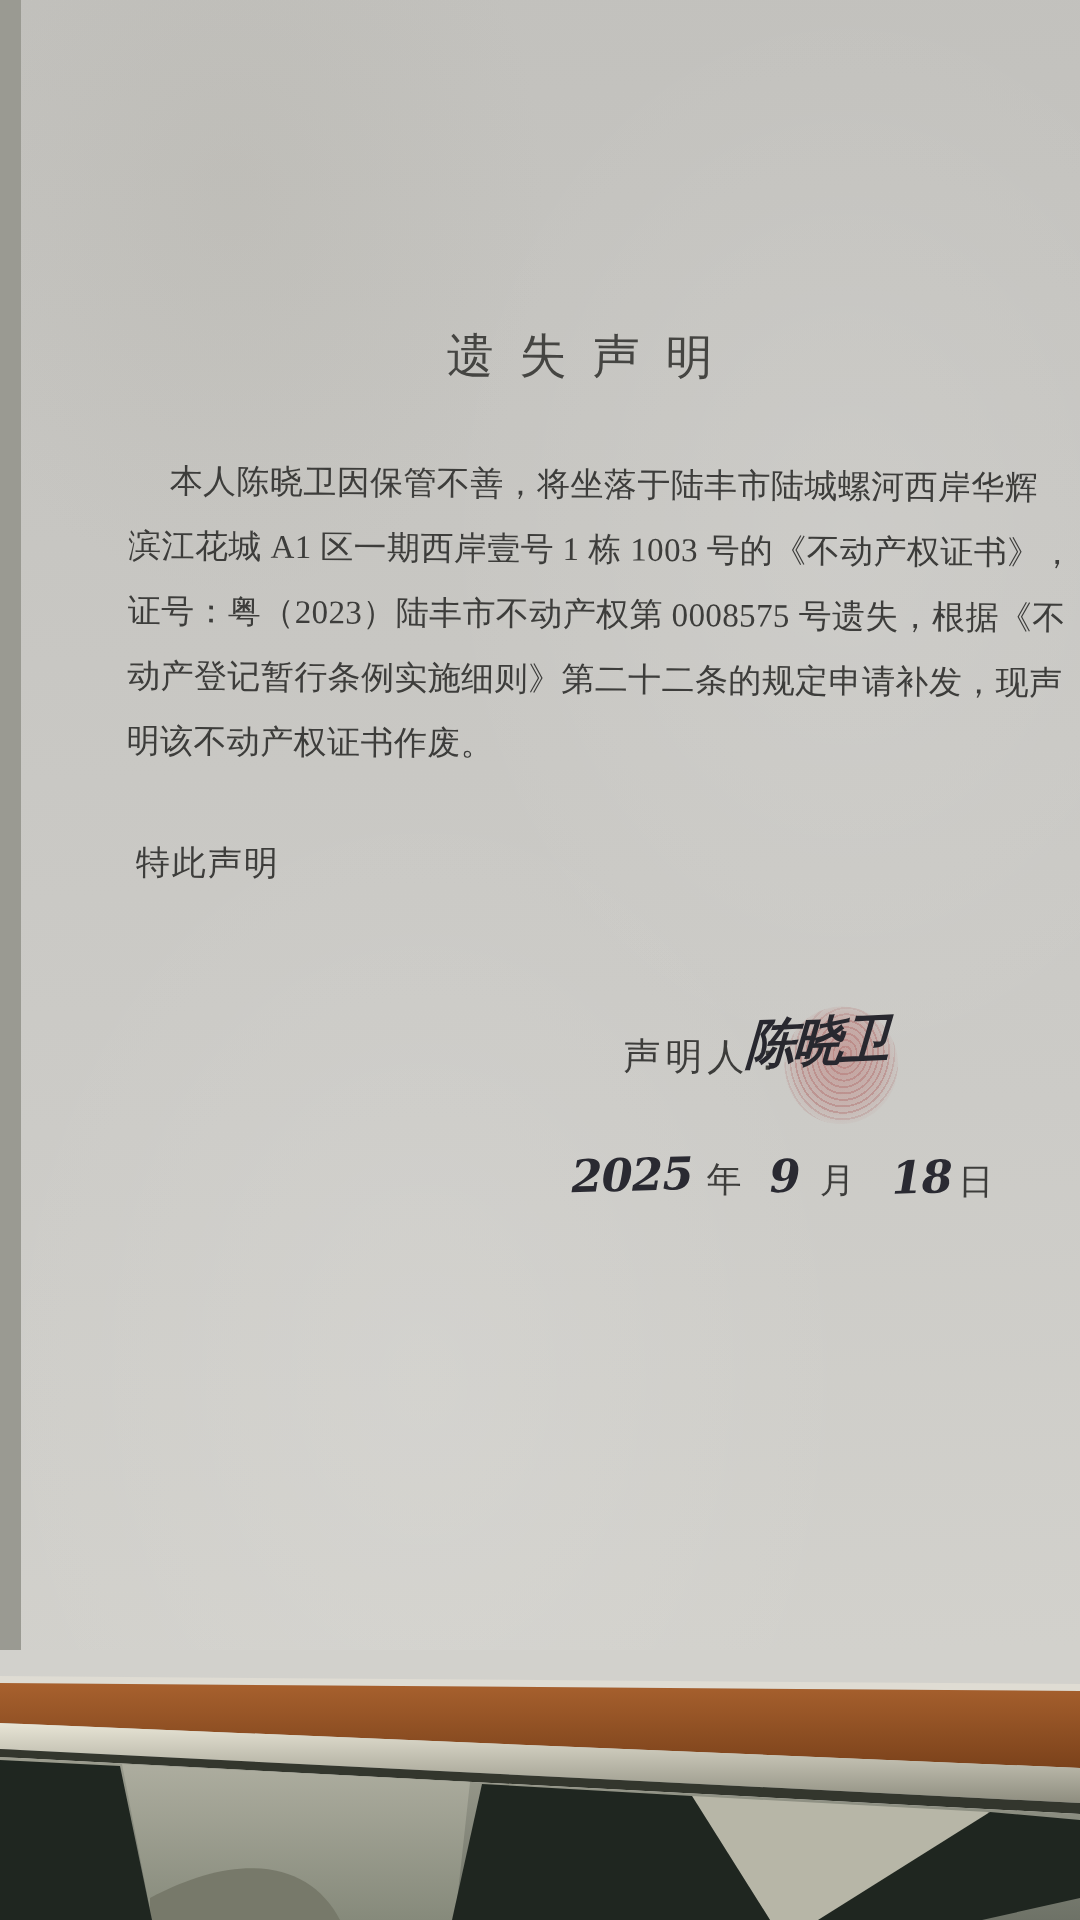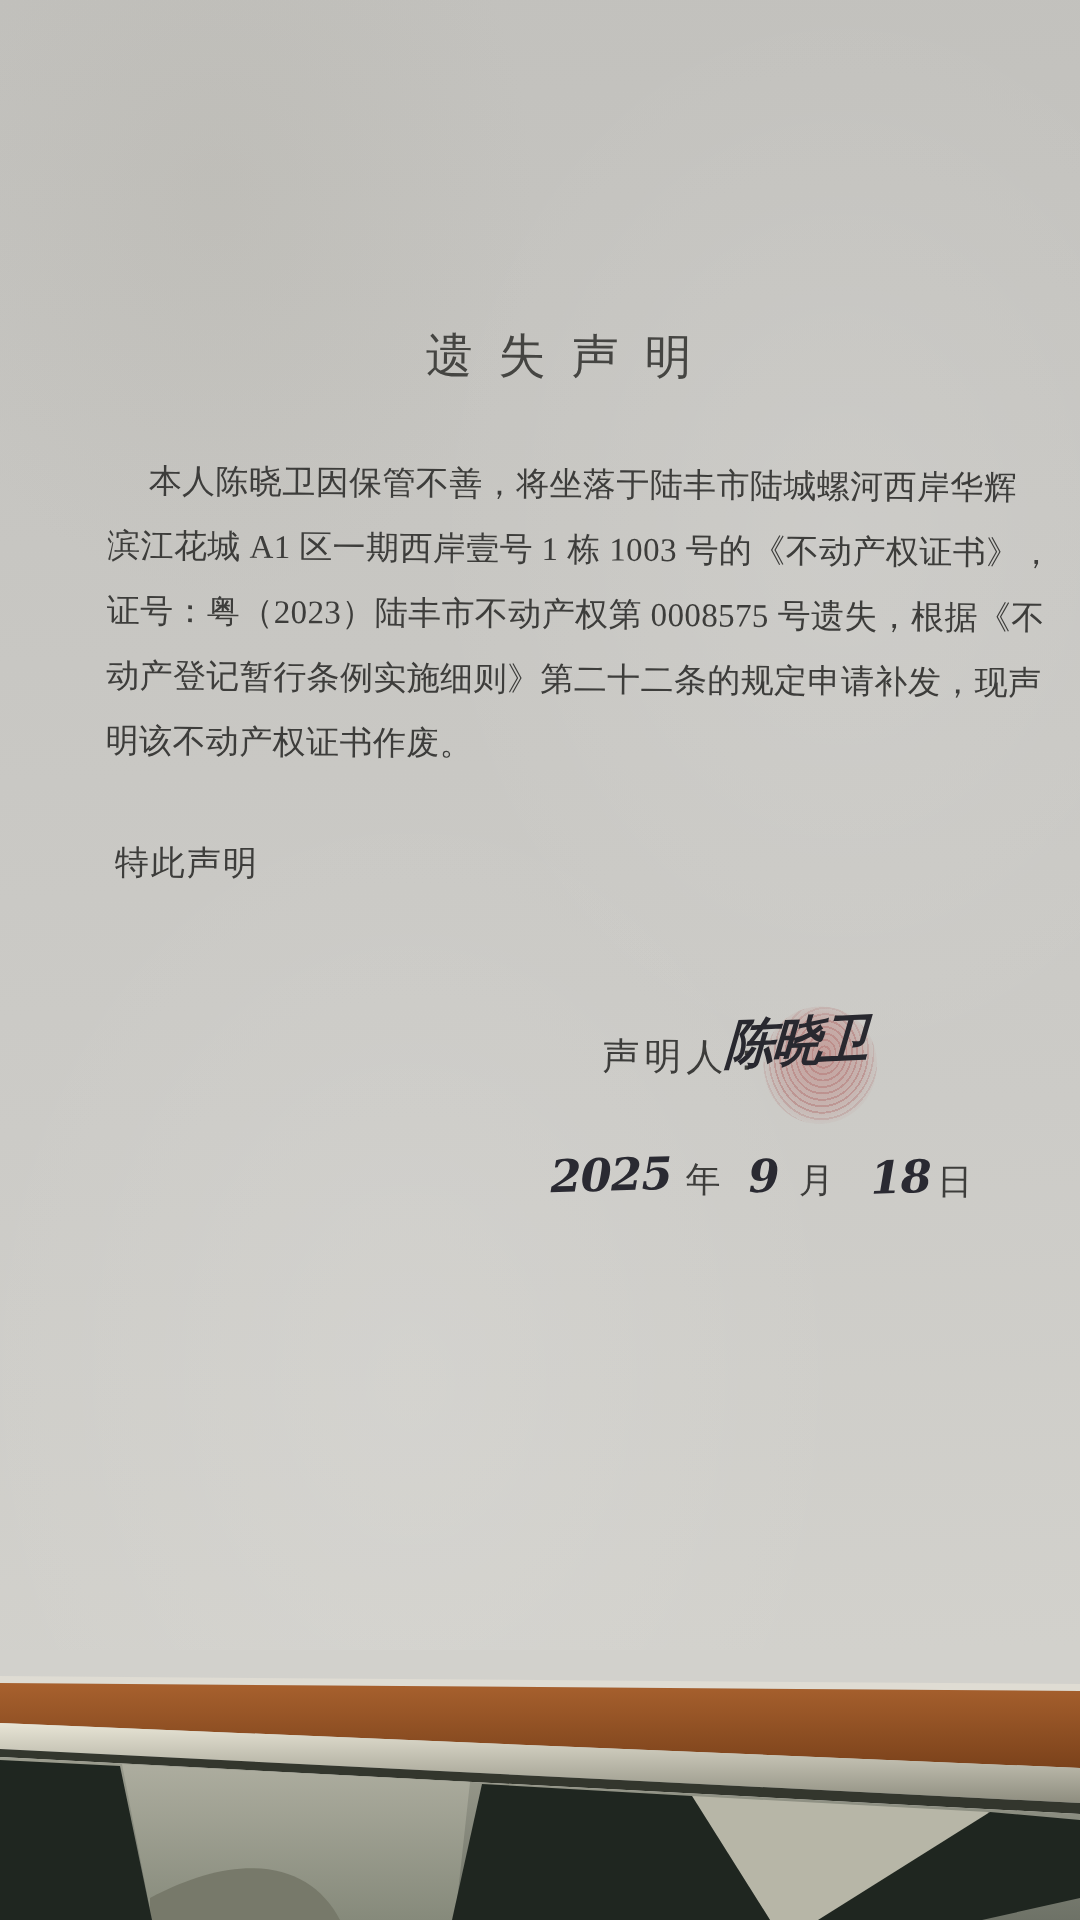--- a/index.html
+++ b/index.html
@@ -8,20 +8,21 @@
     font-family:"Liberation Serif","DejaVu Serif",serif;
   }
   
   .paper{
     position:absolute;inset:0;
     background:
       radial-gradient(42% 30% at 20% 10%, rgba(178,176,168,0.28), transparent 70%),
       radial-gradient(55% 40% at 78% 28%, rgba(255,255,255,0.10), transparent 72%),
       radial-gradient(60% 45% at 38% 72%, rgba(255,255,255,0.10), transparent 70%),
       linear-gradient(178deg,#c2c1bd 0%,#c7c6c2 28%,#cccbc7 58%,#d2d1cc 86%,#d5d3ce 100%);
+    margin-left: 21px;
   }
   
   .doc{
     position:absolute;inset:0;
     transform:rotate(0.45deg);transform-origin:50% 50%;
     color:#3d3d3b;
   }
   .title{
     position:absolute;left:421px;top:325px;margin:0;
     font-size:47px;font-weight:500;letter-spacing:26px;color:#454542;

